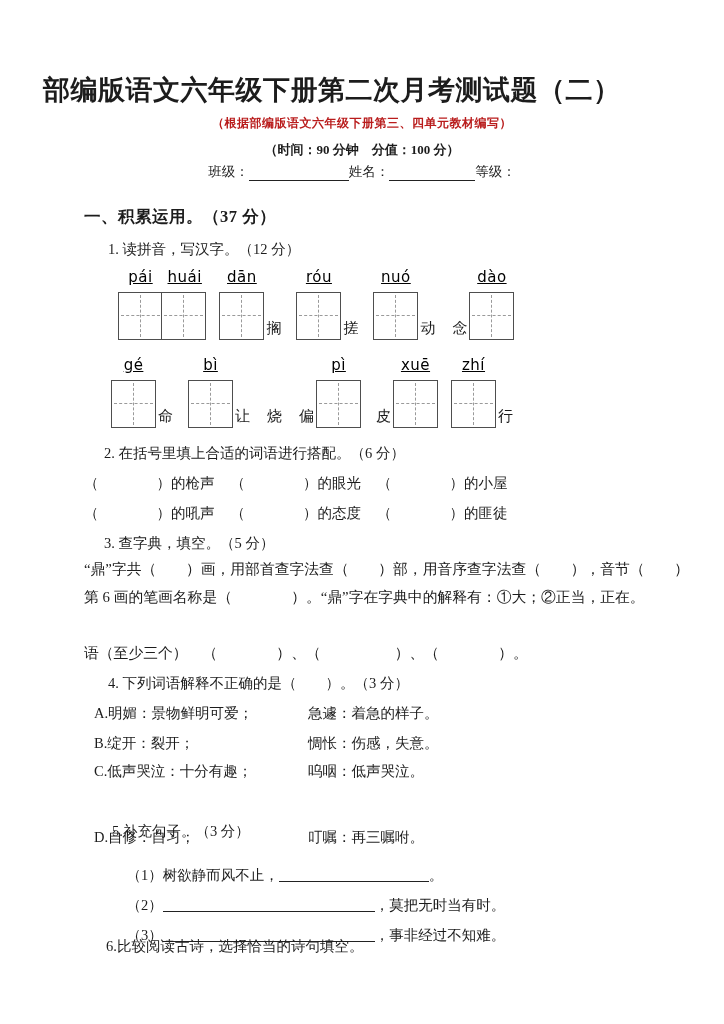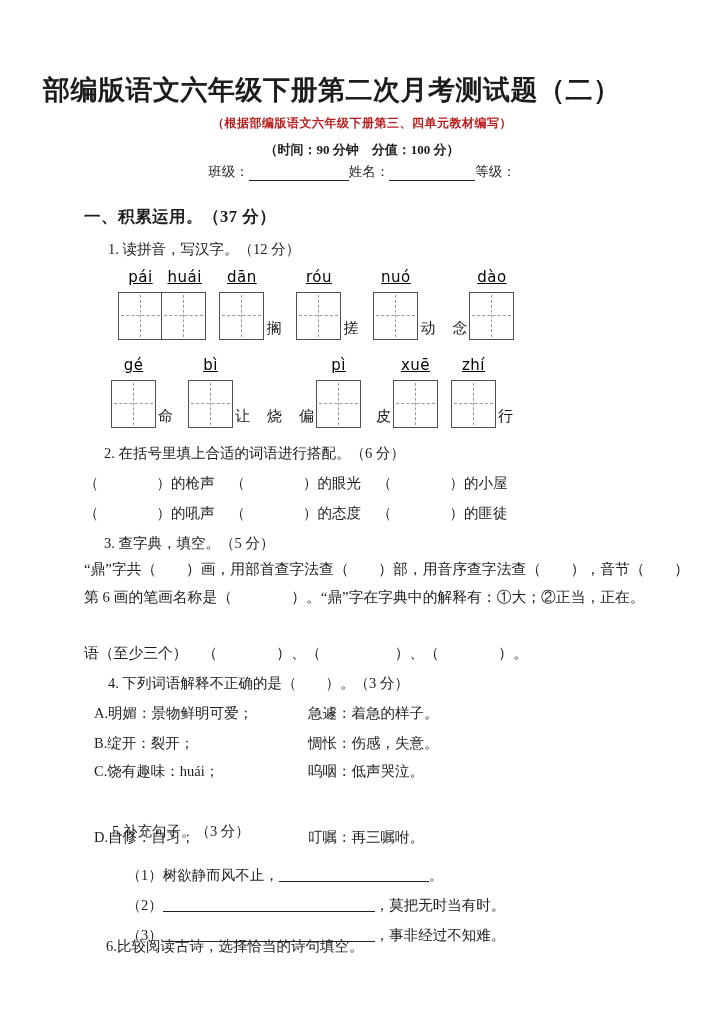--- a/index.html
+++ b/index.html
@@ -196,21 +196,21 @@
   <div class="abs qlabel" style="top:674px; left:108px;">4. 下列词语解释不正确的是（　　）。（3 分）</div>
   <div class="abs q4row" style="top:704px; left:94px;">
     <span class="col-left">A.明媚：景物鲜明可爱；</span>
     <span>急遽：着急的样子。</span>
   </div>
   <div class="abs q4row" style="top:734px; left:94px;">
     <span class="col-left">B.绽开：裂开；</span>
     <span>惆怅：伤感，失意。</span>
   </div>
   <div class="abs q4row" style="top:762px; left:94px;">
-    <span class="col-left">C.饶有趣味：huái；</span>
+    <span class="col-left">C.低声哭泣：十分有趣；</span>
     <span>呜咽：低声哭泣。</span>
   </div>
   <div class="abs q4row" style="top:828px; left:94px;">
     <span class="col-left">D.自修：自习；</span>
     <span>叮嘱：再三嘱咐。</span>
   </div>
 
   <div class="abs qlabel" style="top:822px; left:112px;">5.补充句子。（3 分）</div>
   <div class="abs q5line" style="top:849px; left:112px;">
     <span>（1）树欲静而风不止，</span><span class="blank q5a"></span><span>。</span>

